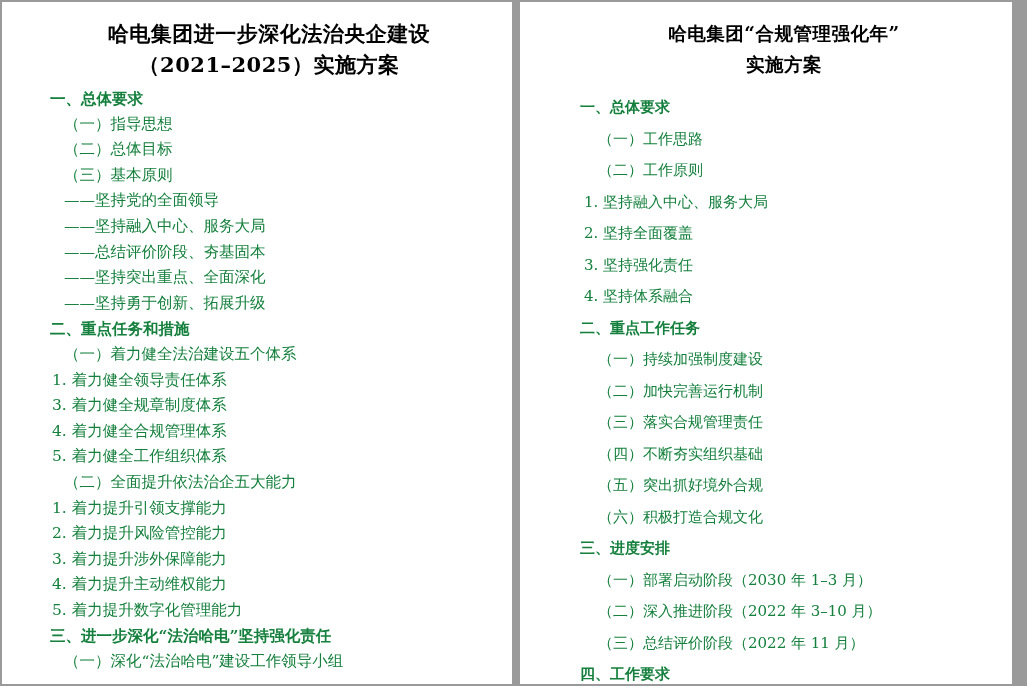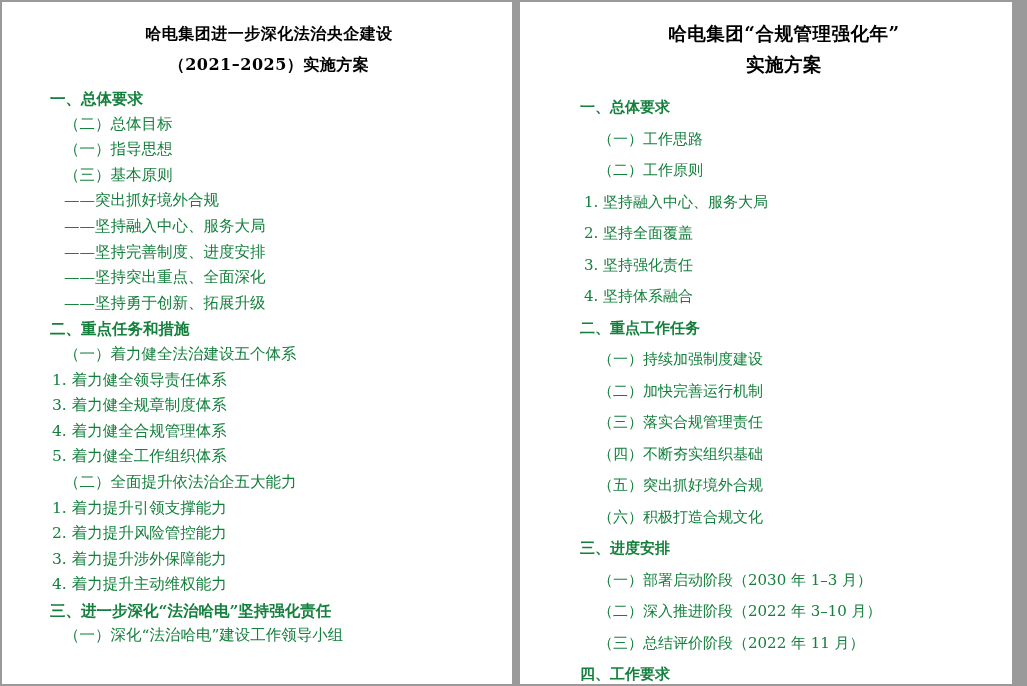--- a/index.html
+++ b/index.html
@@ -37,21 +37,21 @@
   .page-right {
     width: 492px;
     margin-top: 2px;
     height: 682px;
     padding: 16px 24px 0 60px;
   }
   .doc-title {
     text-align: center;
     font-family: "DejaVu Serif", "Liberation Serif", serif;
     font-weight: bold;
-    font-size: 16px;
+    font-size: 21px;
     line-height: 31px;
     color: #000;
     letter-spacing: 0.5px;
   }
   .page-right .doc-title {
     font-size: 18.5px;
   }
   .toc {
     margin-top: 6px;
   }
@@ -84,39 +84,40 @@
 
 <div class="workspace">
 
   <div class="page page-left">
     <div class="doc-title">
       <div>哈电集团进一步深化法治央企建设</div>
       <div>（2021–2025）实施方案</div>
     </div>
     <div class="toc" id="toc-left">
         <div class="toc-line ind-0 lvl-h">一、总体要求</div>
+        <div class="toc-line ind-1">（一）指导思想</div>
         <div class="toc-line ind-1">（二）总体目标</div>
-        <div class="toc-line ind-1">（一）指导思想</div>
         <div class="toc-line ind-1">（三）基本原则</div>
-        <div class="toc-line ind-1">——突出抓好境外合规</div>
+        <div class="toc-line ind-1">——坚持党的全面领导</div>
         <div class="toc-line ind-1">——坚持融入中心、服务大局</div>
-        <div class="toc-line ind-1">——坚持完善制度、进度安排</div>
+        <div class="toc-line ind-1">——总结评价阶段、夯基固本</div>
         <div class="toc-line ind-1">——坚持突出重点、全面深化</div>
         <div class="toc-line ind-1">——坚持勇于创新、拓展升级</div>
         <div class="toc-line ind-0 lvl-h">二、重点任务和措施</div>
         <div class="toc-line ind-1">（一）着力健全法治建设五个体系</div>
         <div class="toc-line ind-2">1. 着力健全领导责任体系</div>
         <div class="toc-line ind-2">3. 着力健全规章制度体系</div>
         <div class="toc-line ind-2">4. 着力健全合规管理体系</div>
         <div class="toc-line ind-2">5. 着力健全工作组织体系</div>
         <div class="toc-line ind-1">（二）全面提升依法治企五大能力</div>
         <div class="toc-line ind-2">1. 着力提升引领支撑能力</div>
         <div class="toc-line ind-2">2. 着力提升风险管控能力</div>
         <div class="toc-line ind-2">3. 着力提升涉外保障能力</div>
         <div class="toc-line ind-2">4. 着力提升主动维权能力</div>
+        <div class="toc-line ind-2">5. 着力提升数字化管理能力</div>
         <div class="toc-line ind-0 lvl-h">三、进一步深化“法治哈电”坚持强化责任</div>
         <div class="toc-line ind-1">（一）深化“法治哈电”建设工作领导小组</div>
       </div>
   </div>
 
   <div class="page page-right">
     <div class="doc-title">
       <div>哈电集团“合规管理强化年”</div>
       <div>实施方案</div>
     </div>

